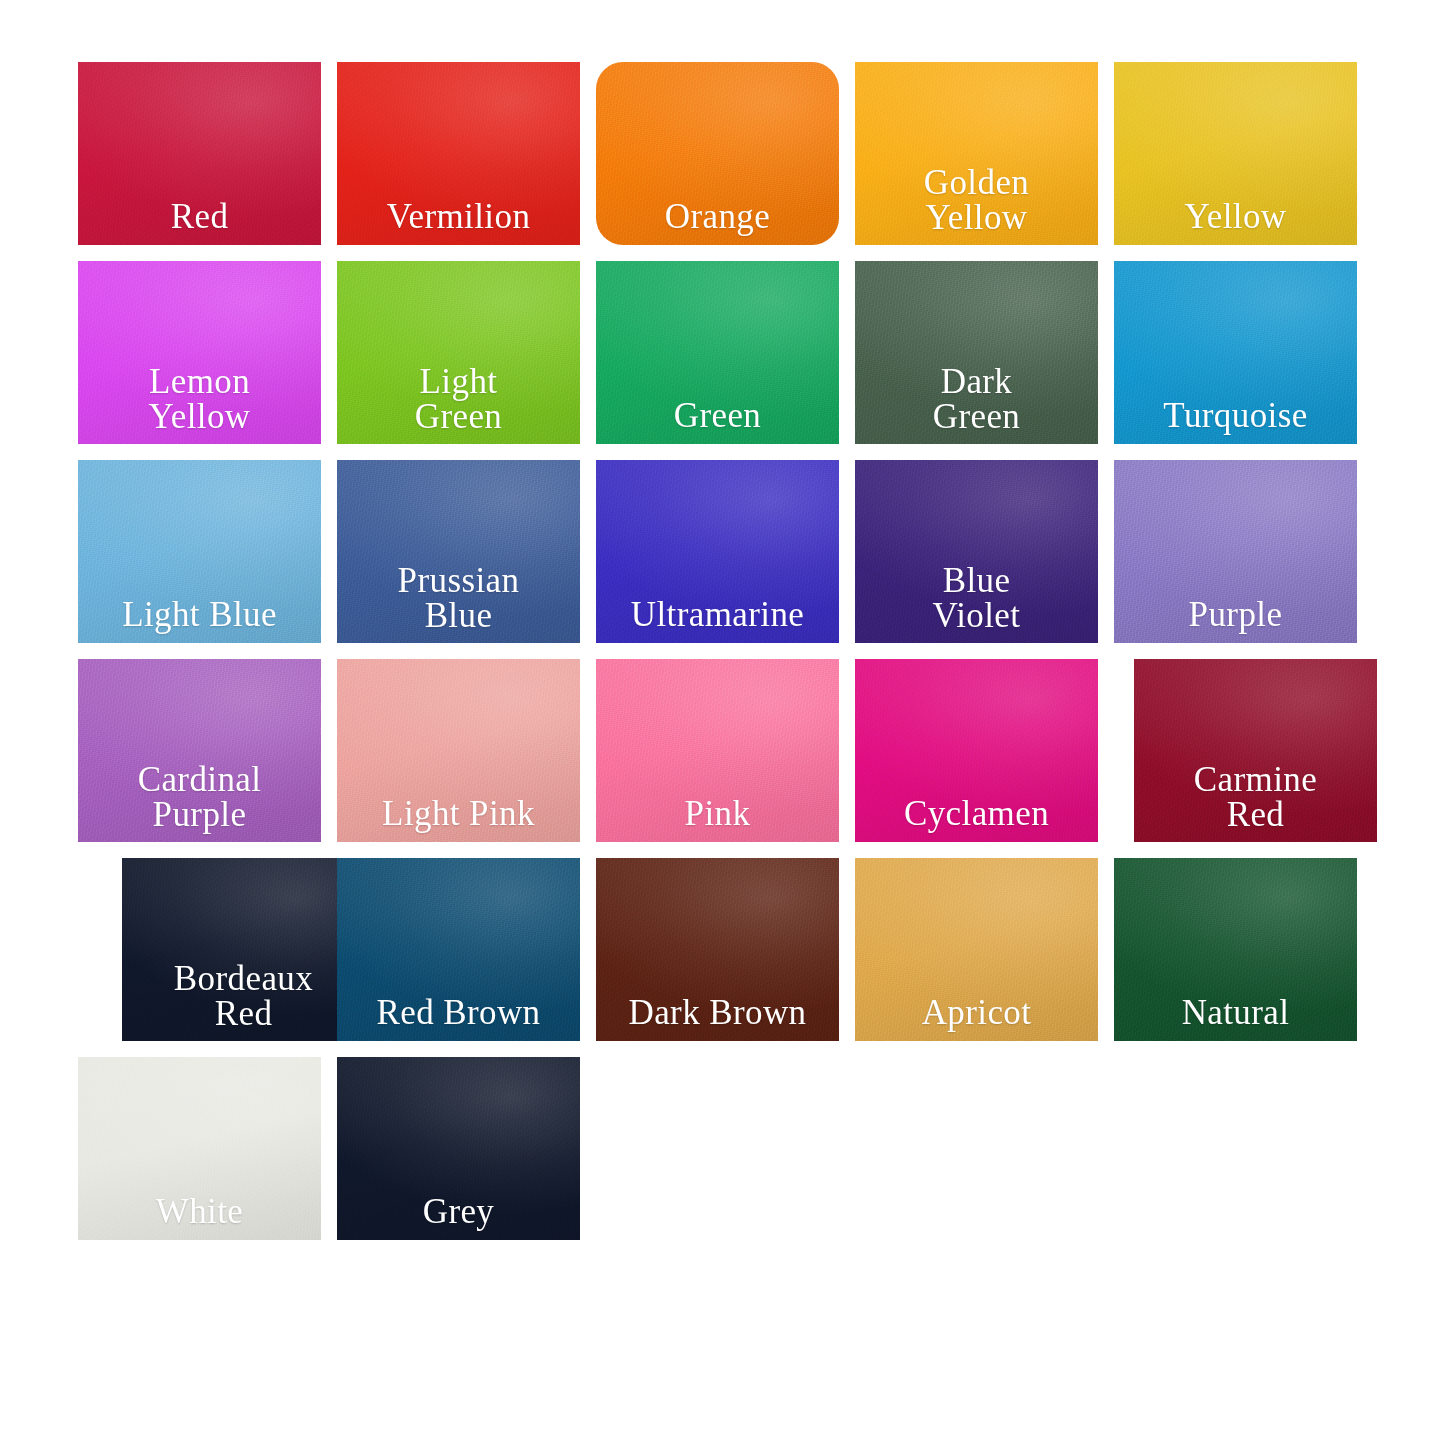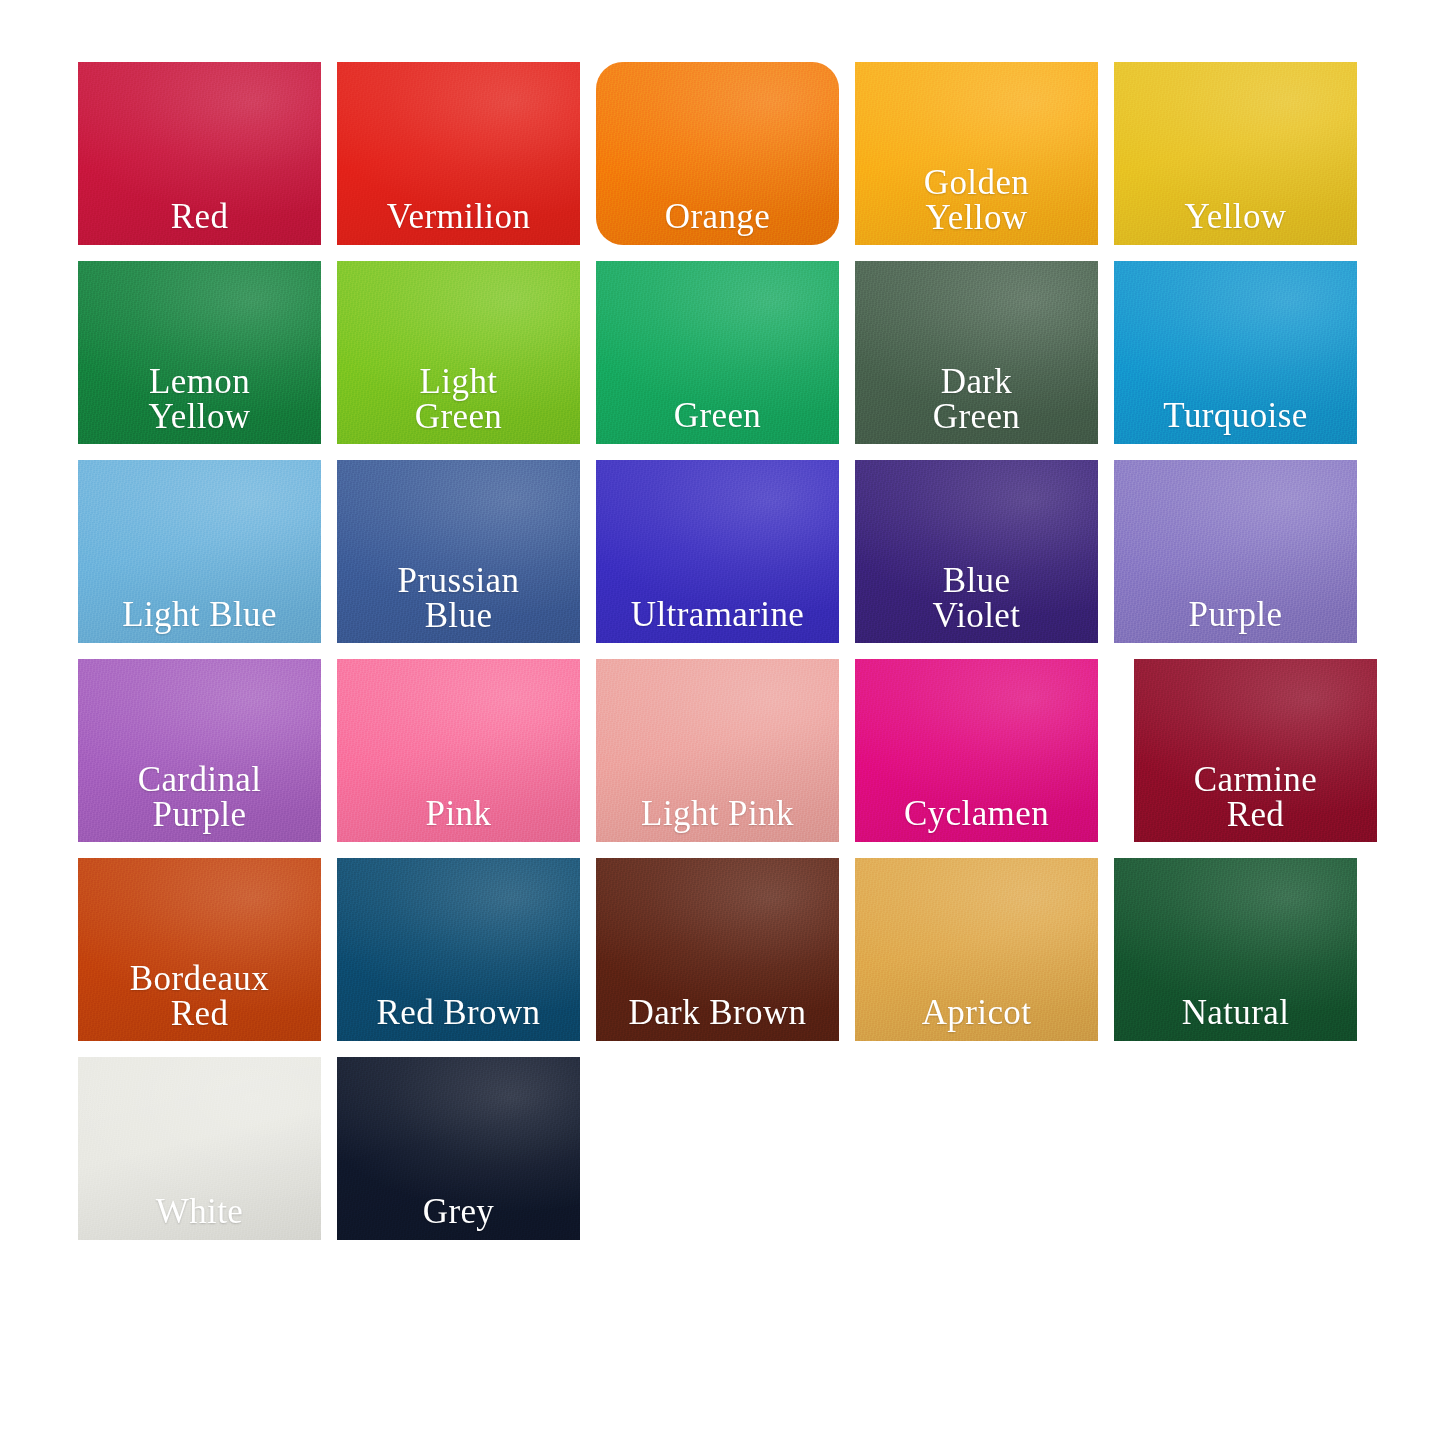--- a/index.html
+++ b/index.html
@@ -102,21 +102,21 @@
       <div class="sheen"></div>
       <div class="texture"></div>
       <div class="swatch-label two-line">Golden
 Yellow</div>
     </div>
     <div class="swatch" style="background: rgb(232, 194, 34);">
       <div class="sheen"></div>
       <div class="texture"></div>
       <div class="swatch-label">Yellow</div>
     </div>
-    <div class="swatch" style="background: #15803d;">
+    <div class="swatch" style="background: #d946ef;">
       <div class="sheen"></div>
       <div class="texture"></div>
       <div class="swatch-label two-line">Lemon
 Yellow</div>
     </div>
     <div class="swatch" style="background: rgb(123, 197, 32);">
       <div class="sheen"></div>
       <div class="texture"></div>
       <div class="swatch-label two-line">Light
 Green</div>
@@ -163,42 +163,42 @@
       <div class="sheen"></div>
       <div class="texture"></div>
       <div class="swatch-label">Purple</div>
     </div>
     <div class="swatch" style="background: rgb(165, 95, 190);">
       <div class="sheen"></div>
       <div class="texture"></div>
       <div class="swatch-label two-line">Cardinal
 Purple</div>
     </div>
+    <div class="swatch" style="background: rgb(237, 163, 158);">
+      <div class="sheen"></div>
+      <div class="texture"></div>
+      <div class="swatch-label">Light Pink</div>
+    </div>
     <div class="swatch" style="background: rgb(249, 112, 157);">
       <div class="sheen"></div>
       <div class="texture"></div>
       <div class="swatch-label">Pink</div>
-    </div>
-    <div class="swatch" style="background: rgb(237, 163, 158);">
-      <div class="sheen"></div>
-      <div class="texture"></div>
-      <div class="swatch-label">Light Pink</div>
     </div>
     <div class="swatch" style="background: rgb(225, 12, 127);">
       <div class="sheen"></div>
       <div class="texture"></div>
       <div class="swatch-label">Cyclamen</div>
     </div>
     <div class="swatch" style="background: rgb(142, 13, 40); margin-left: 20px;">
       <div class="sheen"></div>
       <div class="texture"></div>
       <div class="swatch-label two-line">Carmine
 Red</div>
     </div>
-    <div class="swatch" style="background: #c2410c;">
+    <div class="swatch" style="background: #0f172a; margin-left: 44px;">
       <div class="sheen"></div>
       <div class="texture"></div>
       <div class="swatch-label two-line">Bordeaux
 Red</div>
     </div>
     <div class="swatch" style="background: #0c4a6e;">
       <div class="sheen"></div>
       <div class="texture"></div>
       <div class="swatch-label">Red Brown</div>
     </div>

